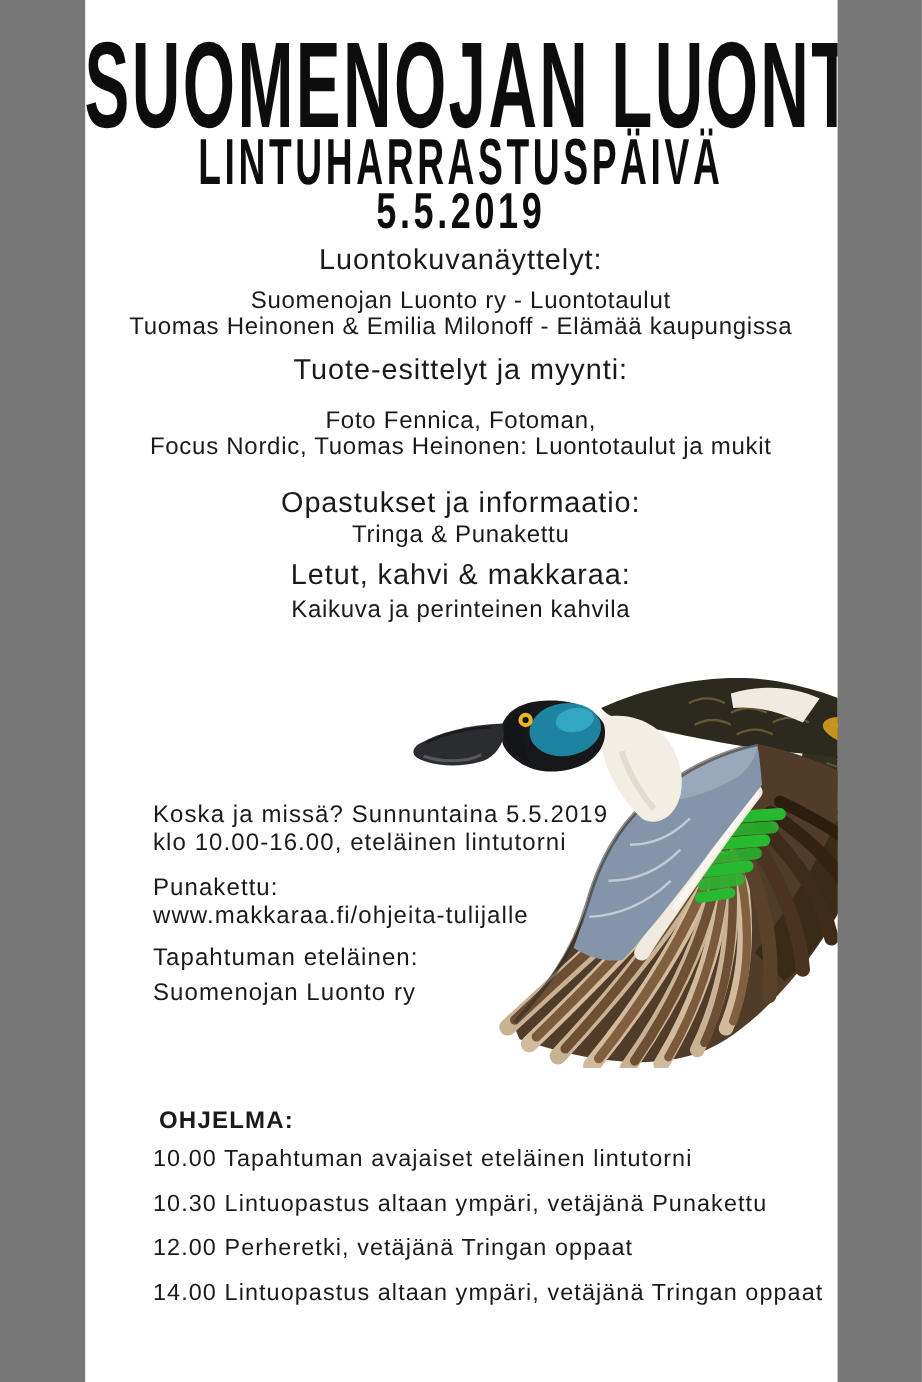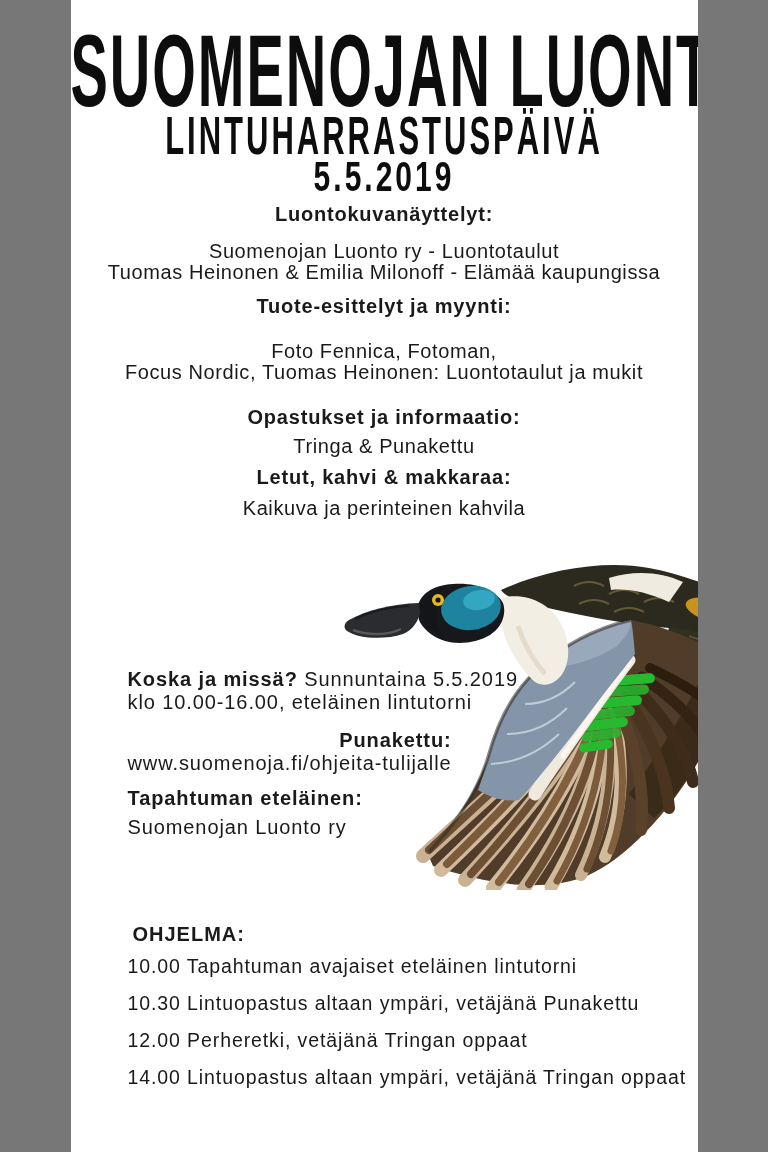--- a/index.html
+++ b/index.html
@@ -3,29 +3,29 @@
 <meta charset="utf-8">
 <style>
   html,body{margin:0;padding:0;background:#777;}
   .page{
     position:relative;width:627px;height:1152px;background:#ffffff;
     overflow:hidden;margin:0 auto;
     font-family:"Liberation Sans", sans-serif;color:#1a1a1a;
   }
   .abs{position:absolute;}
   .cwide{left:0;right:0;text-align:center;}
-  .b{font-weight:700;text-align:right;}
+  .b{font-weight:400;}
   .title{
     font-weight:700;color:#0d0d0d;line-height:1;white-space:nowrap;
     transform-origin:50% 0;
   }
   .t1{top:20px;font-size:56px;letter-spacing:2px;transform:scaleY(1.82);}
   .t2{top:108px;font-size:31px;letter-spacing:3px;transform:scaleY(1.75);}
   .t3{top:156px;font-size:30px;letter-spacing:3px;transform:scaleY(1.40);}
-  .sec-h{font-size:20px;font-weight:700;letter-spacing:.8px;}
+  .sec-h{font-size:24px;font-weight:400;letter-spacing:.8px;}
   .sec-l{font-size:20px;letter-spacing:.6px;line-height:21px;}
   .det{left:57px;font-size:20px;letter-spacing:.9px;line-height:23px;}
   .prog-h{left:62px;top:923px;font-size:20px;font-weight:700;letter-spacing:1px;}
   .prog{left:57px;top:956px;font-size:19.5px;letter-spacing:.9px;}
   .prog div{height:21px;line-height:21px;margin-bottom:16px;white-space:nowrap;}
   .bird{left:268px;top:558px;width:488px;height:332px;z-index:1;}
   .txt{z-index:2;}
 </style>
 </head>
 <body>
@@ -174,21 +174,21 @@
 
   <div class="abs det txt" style="top:668px">
     <div style="white-space:nowrap">
       <span class="b">Koska ja missä?</span><span> Sunnuntaina 5.5.2019</span>
     </div>
     <div style="white-space:nowrap">klo 10.00-16.00, eteläinen lintutorni</div>
   </div>
 
   <div class="abs det txt" style="top:729px">
     <div class="b">Punakettu:</div>
-    <div style="white-space:nowrap">www.suomenoja.fi/ohjeita-tulijalle</div>
+    <div style="white-space:nowrap">www.makkaraa.fi/ohjeita-tulijalle</div>
   </div>
 
   <div class="abs det b txt" style="top:787px">Tapahtuman eteläinen:</div>
   <div class="abs det txt" style="top:816px">Suomenojan Luonto ry</div>
 
   <div class="abs prog-h txt">OHJELMA:</div>
   <div class="abs prog txt">
     <div>10.00 Tapahtuman avajaiset eteläinen lintutorni</div>
     <div>10.30 Lintuopastus altaan ympäri, vetäjänä Punakettu</div>
     <div>12.00 Perheretki, vetäjänä Tringan oppaat</div>

